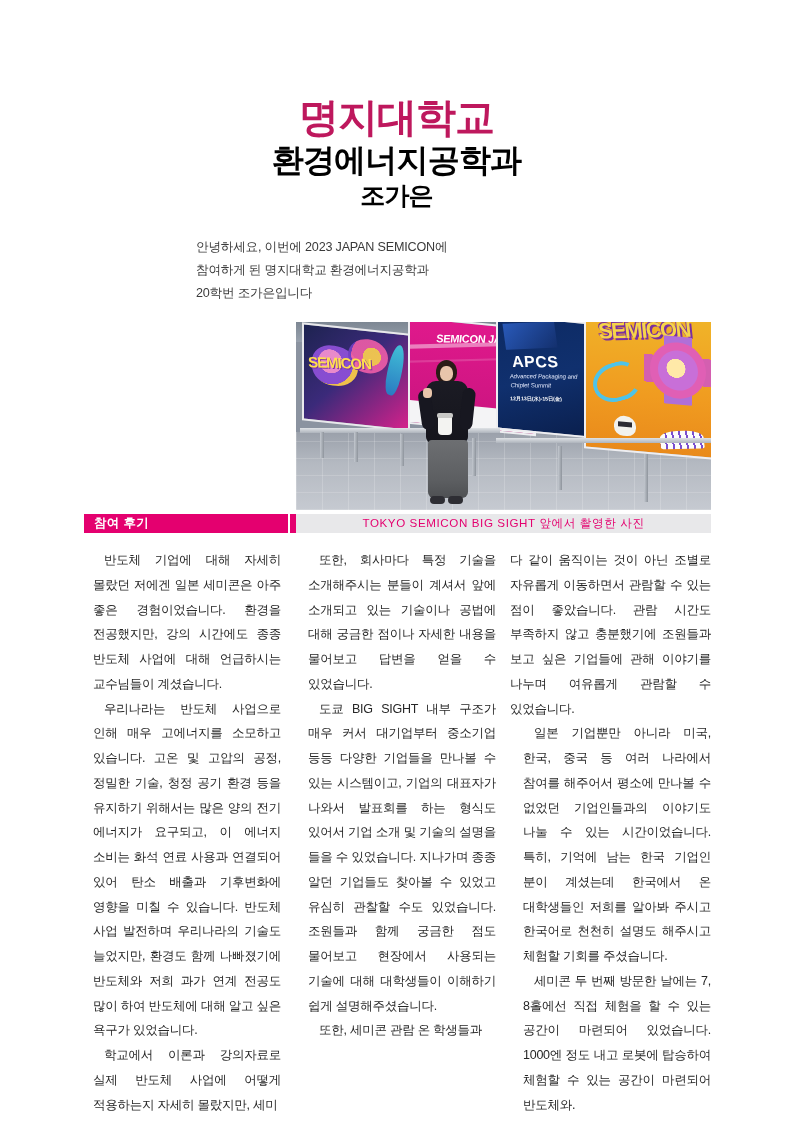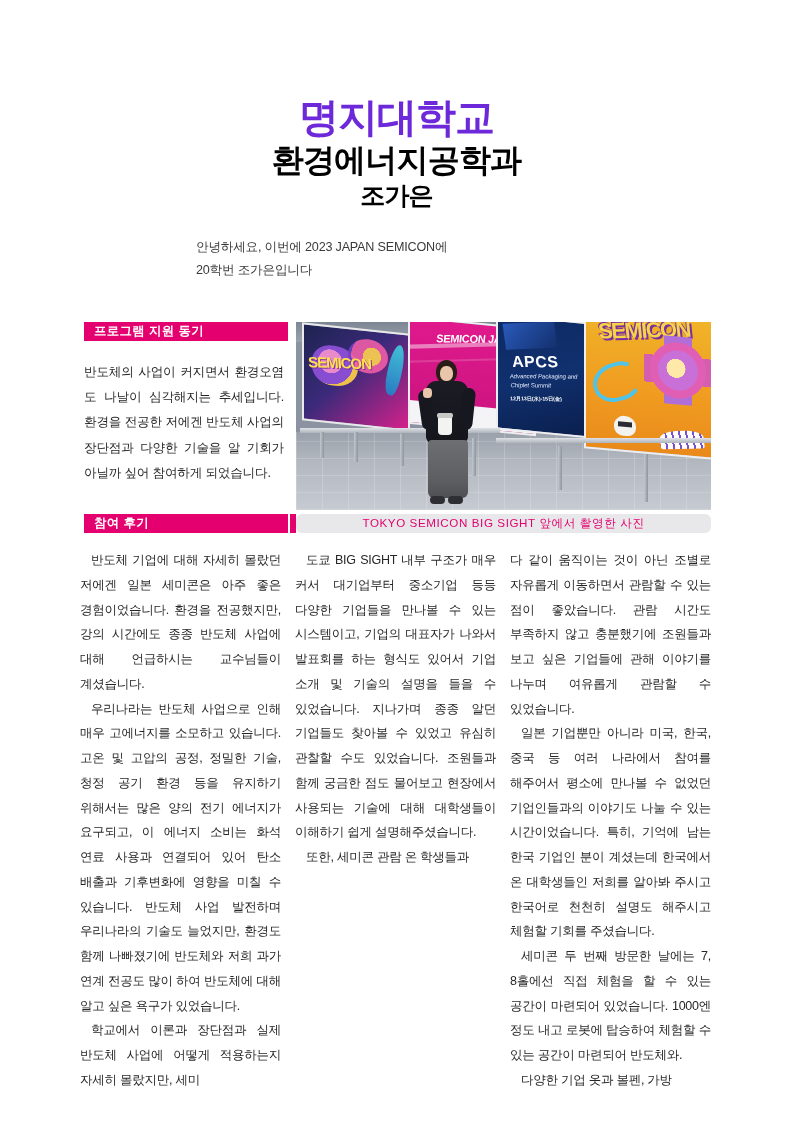--- a/index.html
+++ b/index.html
@@ -29,21 +29,21 @@
     left: 0;
     top: 96px;
     width: 793px;
     text-align: center;
   }
   .title-main {
     font-size: 40px;
     font-weight: 900;
     letter-spacing: -1px;
     line-height: 1.08;
-    color: #6d28d9;
+    color: #be185d;
   }
   .title-sub1 {
     font-size: 32px;
     font-weight: 900;
     letter-spacing: -0.8px;
     line-height: 1.2;
     color: #000000;
     margin-top: 2px;
   }
   .title-sub2 {
@@ -367,21 +367,20 @@
     width: 415px;
     height: 19px;
     background: #e8e8ea;
     color: #e4006f;
     font-size: 11.6px;
     font-weight: 500;
     letter-spacing: 0.6px;
     display: flex;
     align-items: center;
     justify-content: center;
-    border-radius: 6px;
   }
   .caption-tick {
     position:absolute;
     left: 290px;
     top: 514px;
     width: 6px;
     height: 19px;
     background: #e4006f;
   }
 
@@ -403,41 +402,41 @@
     text-align-last: left;
     letter-spacing: -0.25px;
     hyphens: none;
     word-break: keep-all;
   }
   .col p {
     margin: 0;
   }
   .col p.ind {
     text-indent: 11px;
+    margin-left: 13px;
   }
 </style>
 </head>
 <body>
 
 <div class="page">
 
   <div class="title-block">
     <div class="title-main">명지대학교</div>
     <div class="title-sub1">환경에너지공학과</div>
     <div class="title-sub2">조가은</div>
   </div>
 
   <div class="intro">
     <div>안녕하세요, 이번에 2023 JAPAN SEMICON에</div>
+    <div>참여하게 된 명지대학교 환경에너지공학과</div>
     <div>20학번 조가은입니다</div>
   </div>
 
-  <div class="pink-bar" id="bar-motive">프로그램 지원 동기</div>
-
-  <div class="motive-body">반도체의 사업이 커지면서 환경오염도 나날이 심각해지는 추세입니다. 환경을 전공한 저에겐 반도체 사업의 장단점과 다양한 기술을 알 기회가 아닐까 싶어 참여하게 되었습니다.</div>
+
 
   <div class="photo-wrap">
     <div class="photo">
       <div class="ph-sky"></div>
       <div class="ph-ground"></div>
 
       <div class="banner" id="banner-left">
         <div class="blob1"></div>
         <div class="blob2"></div>
         <div class="ribbon"></div>
@@ -496,23 +495,24 @@
 
   <div class="pink-bar" id="bar-review">참여 후기</div>
 
   <div class="caption-tick"></div>
   <div class="caption-band">TOKYO SEMICON BIG SIGHT 앞에서 촬영한 사진</div>
 
   <div class="columns">
     <div class="col">
       <p class="ind">반도체 기업에 대해 자세히 몰랐던 저에겐 일본 세미콘은 아주 좋은 경험이었습니다. 환경을 전공했지만, 강의 시간에도 종종 반도체 사업에 대해 언급하시는 교수님들이 계셨습니다.</p>
       <p class="ind">우리나라는 반도체 사업으로 인해 매우 고에너지를 소모하고 있습니다. 고온 및 고압의 공정, 정밀한 기술, 청정 공기 환경 등을 유지하기 위해서는 많은 양의 전기 에너지가 요구되고, 이 에너지 소비는 화석 연료 사용과 연결되어 있어 탄소 배출과 기후변화에 영향을 미칠 수 있습니다. 반도체 사업 발전하며 우리나라의 기술도 늘었지만, 환경도 함께 나빠졌기에 반도체와 저희 과가 연계 전공도 많이 하여 반도체에 대해 알고 싶은 욕구가 있었습니다.</p>
-      <p class="ind">학교에서 이론과 장단점과 실제 반도체 사업에 어떻게 적용하는지 자세히 몰랐지만, 세미</p>
+      <p class="ind">학교에서 이론과 강의자료로 실제 반도체 사업에 어떻게 적용하는지 자세히 몰랐지만, 세미</p>
     </div>
     <div class="col">
+      <p class="ind">또한, 회사마다 특정 기술을 소개해주시는 분들이 계셔서 앞에 소개되고 있는 기술이나 공법에 대해 궁금한 점이나 자세한 내용을 물어보고 답변을 얻을 수 있었습니다.</p>
       <p class="ind">도쿄 BIG SIGHT 내부 구조가 매우 커서 대기업부터 중소기업 등등 다양한 기업들을 만나볼 수 있는 시스템이고, 기업의 대표자가 나와서 발표회를 하는 형식도 있어서 기업 소개 및 기술의 설명을 들을 수 있었습니다. 지나가며 종종 알던 기업들도 찾아볼 수 있었고 유심히 관찰할 수도 있었습니다. 조원들과 함께 궁금한 점도 물어보고 현장에서 사용되는 기술에 대해 대학생들이 이해하기 쉽게 설명해주셨습니다.</p>
       <p class="ind">또한, 세미콘 관람 온 학생들과</p>
     </div>
     <div class="col">
       <p>다 같이 움직이는 것이 아닌 조별로 자유롭게 이동하면서 관람할 수 있는 점이 좋았습니다. 관람 시간도 부족하지 않고 충분했기에 조원들과 보고 싶은 기업들에 관해 이야기를 나누며 여유롭게 관람할 수 있었습니다.</p>
       <p class="ind">일본 기업뿐만 아니라 미국, 한국, 중국 등 여러 나라에서 참여를 해주어서 평소에 만나볼 수 없었던 기업인들과의 이야기도 나눌 수 있는 시간이었습니다. 특히, 기억에 남는 한국 기업인 분이 계셨는데 한국에서 온 대학생들인 저희를 알아봐 주시고 한국어로 천천히 설명도 해주시고 체험할 기회를 주셨습니다.</p>
       <p class="ind">세미콘 두 번째 방문한 날에는 7, 8홀에선 직접 체험을 할 수 있는 공간이 마련되어 있었습니다. 1000엔 정도 내고 로봇에 탑승하여 체험할 수 있는 공간이 마련되어 반도체와.</p>
       <p class="ind">다양한 기업 옷과 볼펜, 가방</p>
     </div>
   </div>

